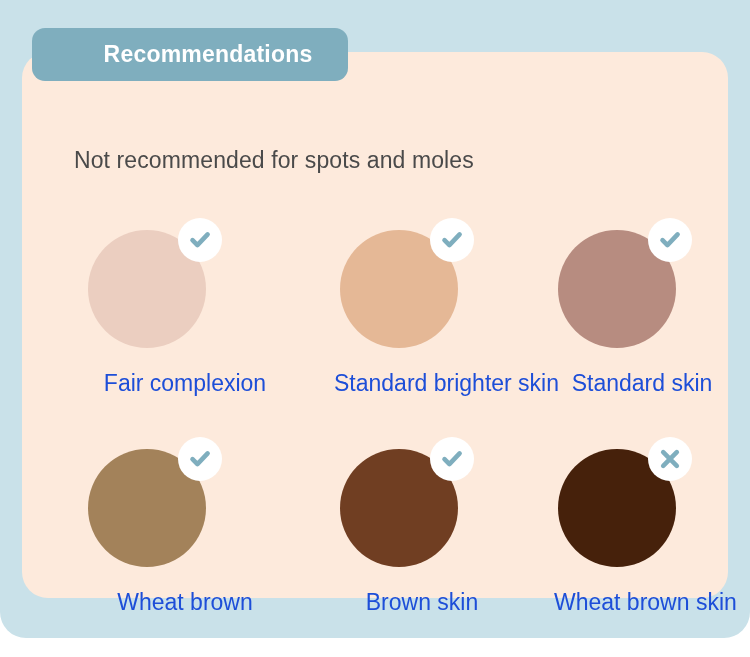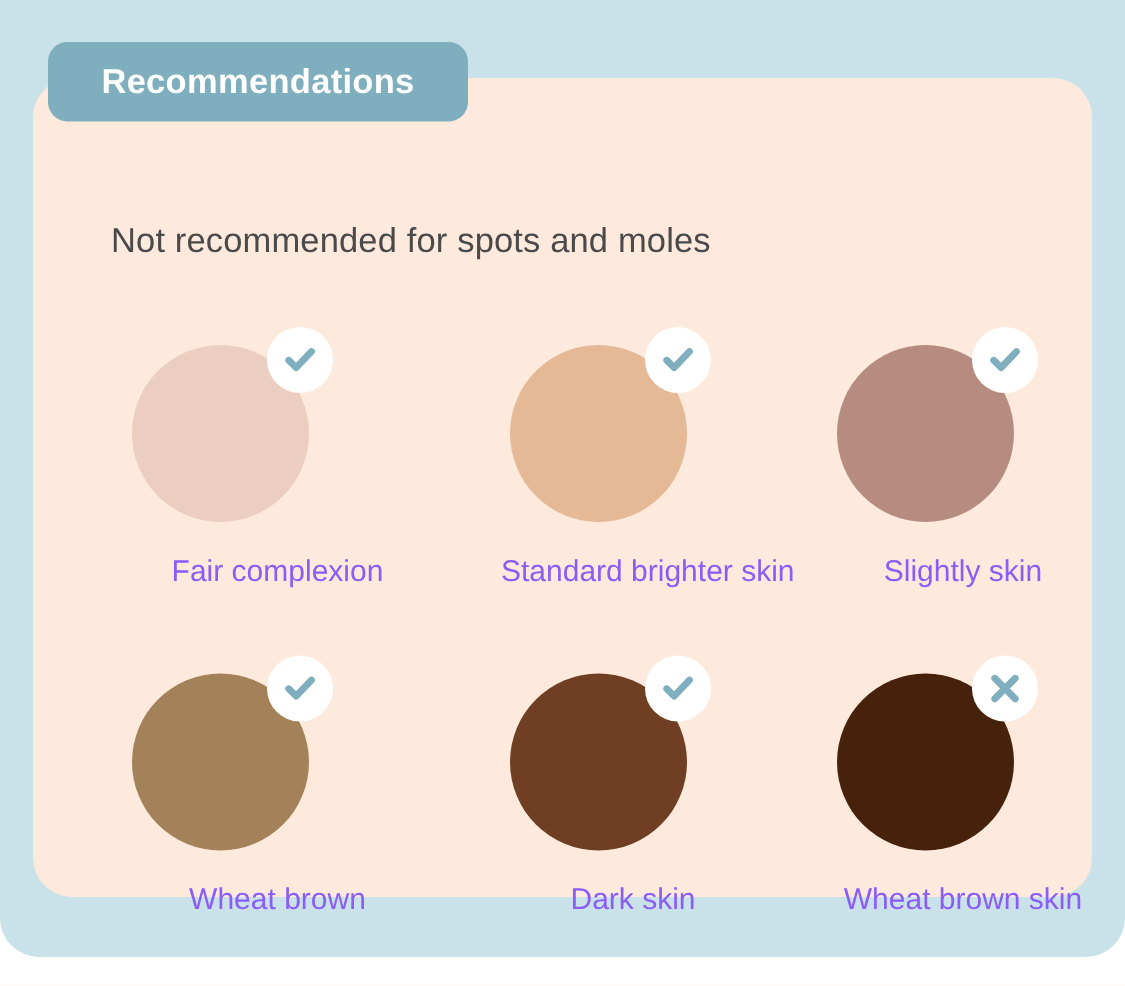--- a/index.html
+++ b/index.html
@@ -43,20 +43,21 @@
     position: absolute;
     left: 32px;
     top: 28px;
     width: 280px;
     height: 53px;
     background: #7faebe;
     border-radius: 13px;
     display: flex;
     align-items: center;
     justify-content: center;
+    padding-left: 36px;
   }
   #tab-badge .tab-label {
     color: #ffffff;
     font-size: 23px;
     font-weight: bold;
     letter-spacing: 0.2px;
     white-space: nowrap;
   }
 
   
@@ -121,22 +122,22 @@
     justify-content: center;
   }
   .status-badge svg { display: block; }
 
   .swatch-label {
     position: absolute;
     left: 0;
     right: 0;
     top: 140px;
     text-align: center;
-    font-size: 20px;
-    color: #8b5cf6;
+    font-size: 23px;
+    color: #1d4ed8;
     white-space: nowrap;
   }
   .swatch-cell.col-0 .swatch-label { padding-left: 10px; }
   .swatch-cell.col-1 .swatch-label { padding-left: 44px; }
   .swatch-cell.col-2 .swatch-label { padding-left: 44px; }
 </style>
 </head>
 <body>
 
 <div id="outer-panel">
@@ -170,21 +171,21 @@
         </div>
         <div class="swatch-cell col-2">
           <div class="swatch-circle-wrap">
             <div class="swatch-circle" style="background: rgb(183, 140, 128);"></div>
             <div class="status-badge">
               <svg width="26" height="26" viewBox="0 0 26 26" aria-hidden="true">
                 <path d="M5.5 13.2 L10.4 18.1 L20.6 7.4" fill="none" stroke="#7FAEBE" stroke-width="4.6" stroke-linecap="round" stroke-linejoin="round"></path>
               </svg>
             </div>
           </div>
-          <div class="swatch-label">Slightly skin</div>
+          <div class="swatch-label">Standard skin</div>
         </div>
         <div class="swatch-cell col-0">
           <div class="swatch-circle-wrap">
             <div class="swatch-circle" style="background: rgb(163, 130, 90);"></div>
             <div class="status-badge">
               <svg width="26" height="26" viewBox="0 0 26 26" aria-hidden="true">
                 <path d="M5.5 13.2 L10.4 18.1 L20.6 7.4" fill="none" stroke="#7FAEBE" stroke-width="4.6" stroke-linecap="round" stroke-linejoin="round"></path>
               </svg>
             </div>
           </div>
@@ -192,21 +193,21 @@
         </div>
         <div class="swatch-cell col-1">
           <div class="swatch-circle-wrap">
             <div class="swatch-circle" style="background: rgb(112, 62, 34);"></div>
             <div class="status-badge">
               <svg width="26" height="26" viewBox="0 0 26 26" aria-hidden="true">
                 <path d="M5.5 13.2 L10.4 18.1 L20.6 7.4" fill="none" stroke="#7FAEBE" stroke-width="4.6" stroke-linecap="round" stroke-linejoin="round"></path>
               </svg>
             </div>
           </div>
-          <div class="swatch-label">Dark skin</div>
+          <div class="swatch-label">Brown skin</div>
         </div>
         <div class="swatch-cell col-2">
           <div class="swatch-circle-wrap">
             <div class="swatch-circle" style="background: rgb(70, 33, 11);"></div>
             <div class="status-badge">
               <svg width="26" height="26" viewBox="0 0 26 26" aria-hidden="true">
                 <path d="M6.2 6.2 L19.8 19.8 M19.8 6.2 L6.2 19.8" fill="none" stroke="#7FAEBE" stroke-width="4.6" stroke-linecap="round"></path>
               </svg>
             </div>
           </div>

